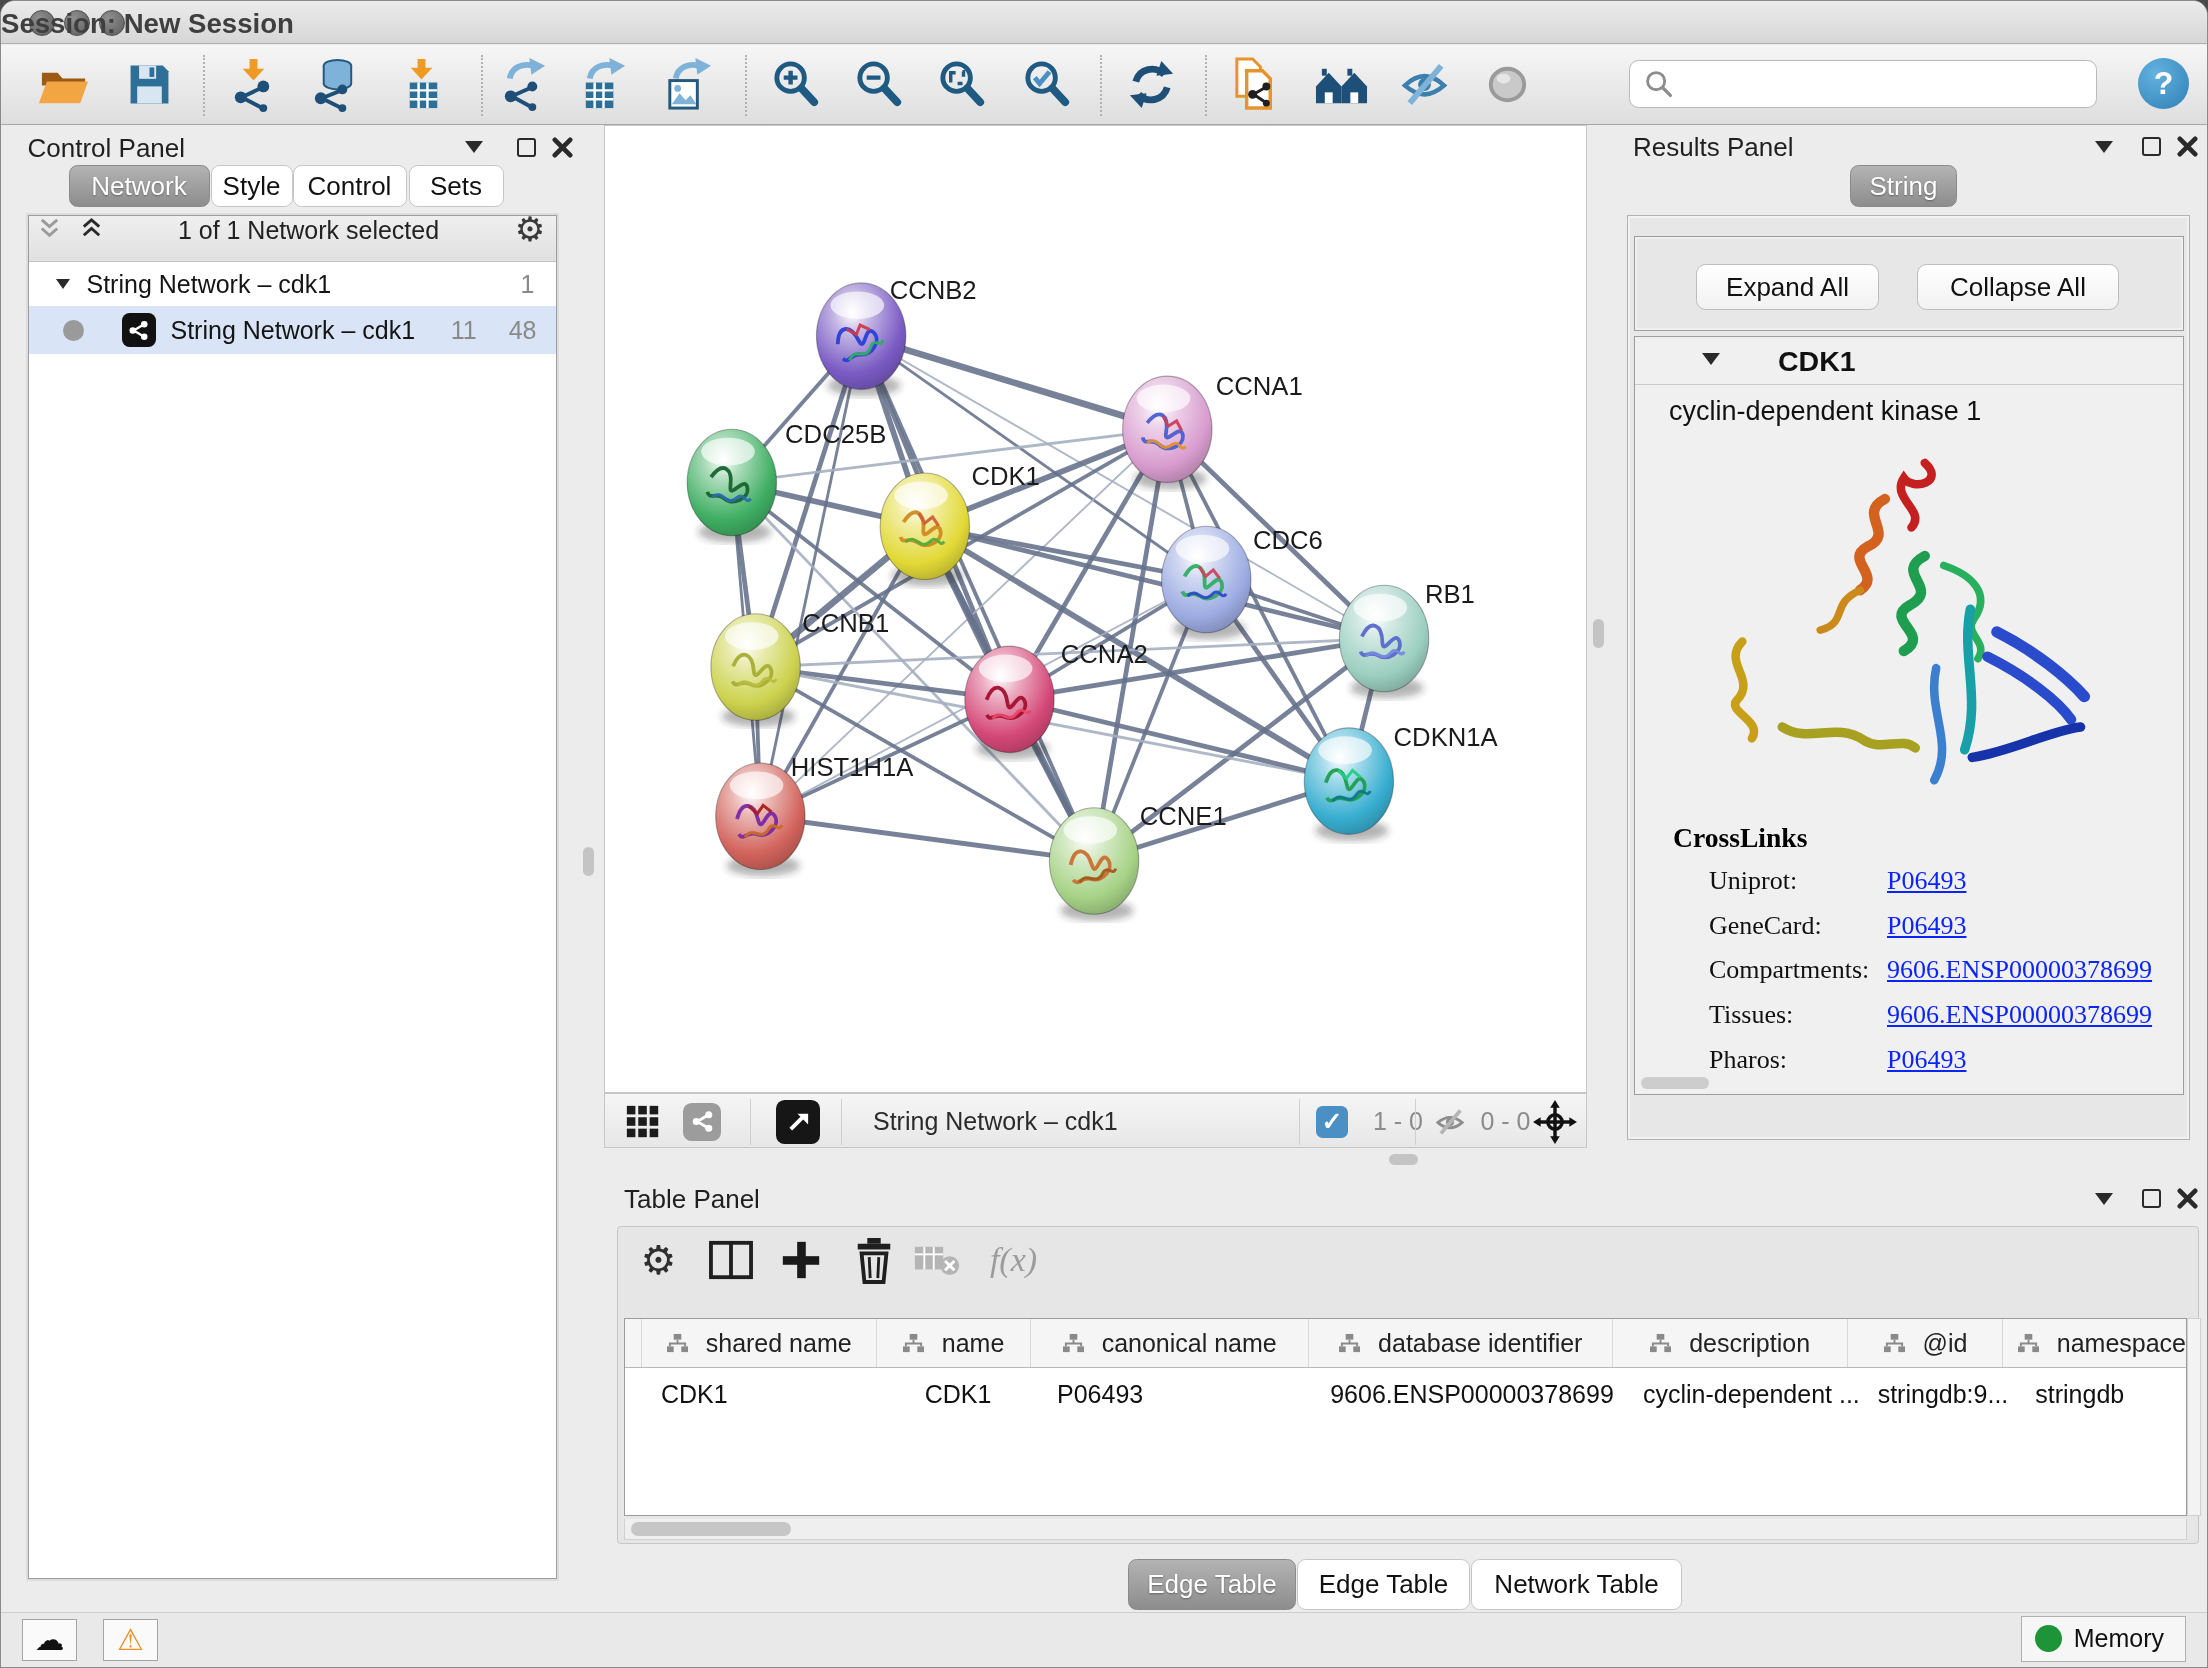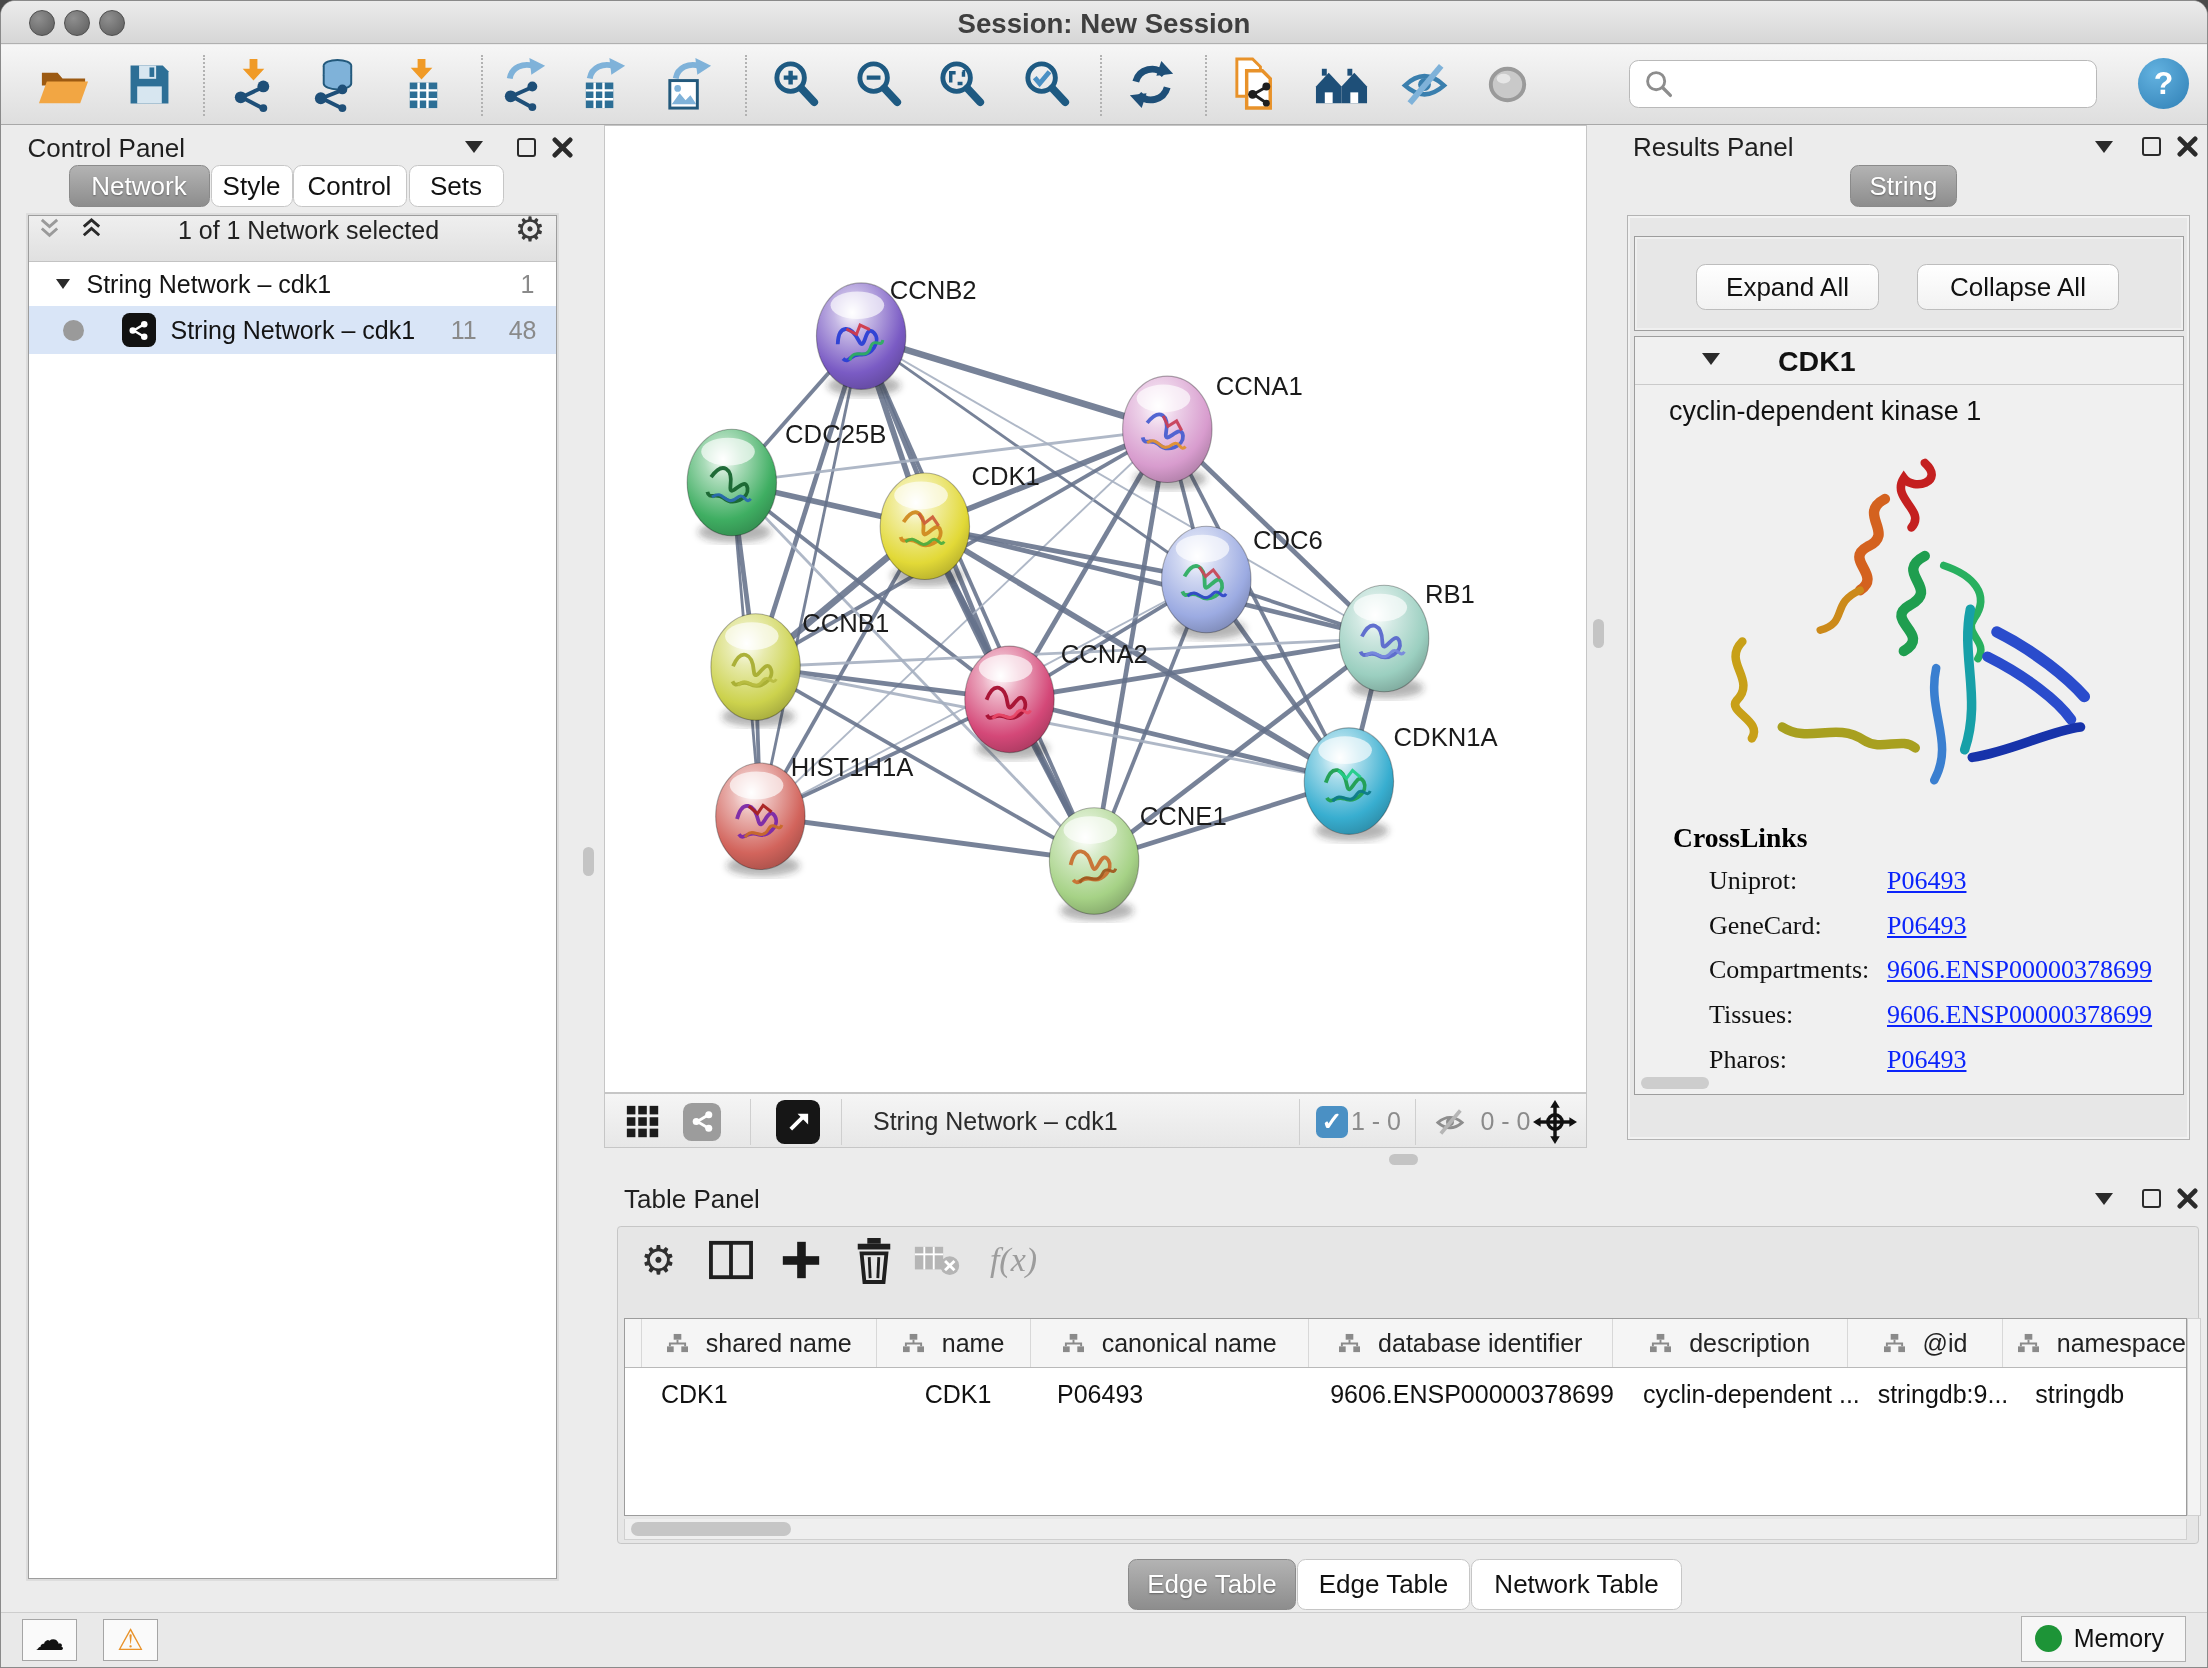--- a/index.html
+++ b/index.html
@@ -6,21 +6,21 @@
   html,body { background:#4a4a4a; }
   body { font-family:"Liberation Sans", sans-serif; }
   #app { position:relative; width:2208px; height:1668px; background:#ececec;
          border-radius:15px 15px 0 0; overflow:hidden; border:1px solid #8a8a8a; }
 
   
   .titlebar { position:absolute; left:0; top:0; width:100%; height:43px;
     background:linear-gradient(#ebebeb,#d6d6d6); border-bottom:1px solid #b0b0b0; }
   .tl { position:absolute; top:8.6px; width:26px; height:26px; border-radius:50%;
     background:radial-gradient(circle at 35% 30%, #8f8f8f, #5c5c5c); border:1px solid #4e4e4e; }
-  .title-text { position:absolute; width:100%; text-align:center; top:6.7px;
+  .title-text { position:absolute; width:100%; text-align:left; top:6.7px;
     font-size:27.6px; font-weight:bold; color:#3f3f3f; }
 
   
   .toolbar { position:absolute; left:0; top:44px; width:100%; height:80px;
     background:linear-gradient(#f6f6f6,#dedede); border-bottom:1.9px solid #a8a8a8; }
   .tbtn { position:absolute; top:11.4px; width:57px; height:57px; display:flex;
     align-items:center; justify-content:center; background:none; border:none; cursor:pointer; }
   .tsep { position:absolute; top:9.5px; height:61px; width:0;
     border-left:2.9px dotted #b2b2b2; }
   .search-wrap { position:absolute; left:1628px; top:15px; width:468px; height:48px;
@@ -659,21 +659,21 @@
           </svg>
       </span>
     </button>
     <div class="vline" style="left:236px"></div>
     <div class="nt-item nt-label" style="left:268px">String Network – cdk1</div>
     <div class="vline" style="left:694px"></div>
     <div class="nt-item" style="left:711px">
       <span class="chk">
           <span>✓</span>
         </span>
-      <span class="nt-count" style="margin-left:3px">1 - 0</span>
+      <span class="nt-count" style="margin-left:25px">1 - 0</span>
     </div>
     <div class="vline" style="left:810px"></div>
     <div class="nt-item" style="left:826px">
       <svg width="38" height="34" viewBox="0 0 56 56">
         <path d="M8 29 Q28 12 48 29 Q28 46 8 29 z" stroke="#8d8d8d" stroke-width="4.5" fill="none"></path>
         <circle cx="28" cy="28" r="6.5" fill="#8d8d8d"></circle>
         <line x1="13" y1="47" x2="45" y2="9" stroke="#b5b5b5" stroke-width="6"></line>
       </svg>
       <span class="nt-count" style="margin-left:11.4px">0 - 0</span>
     </div>

